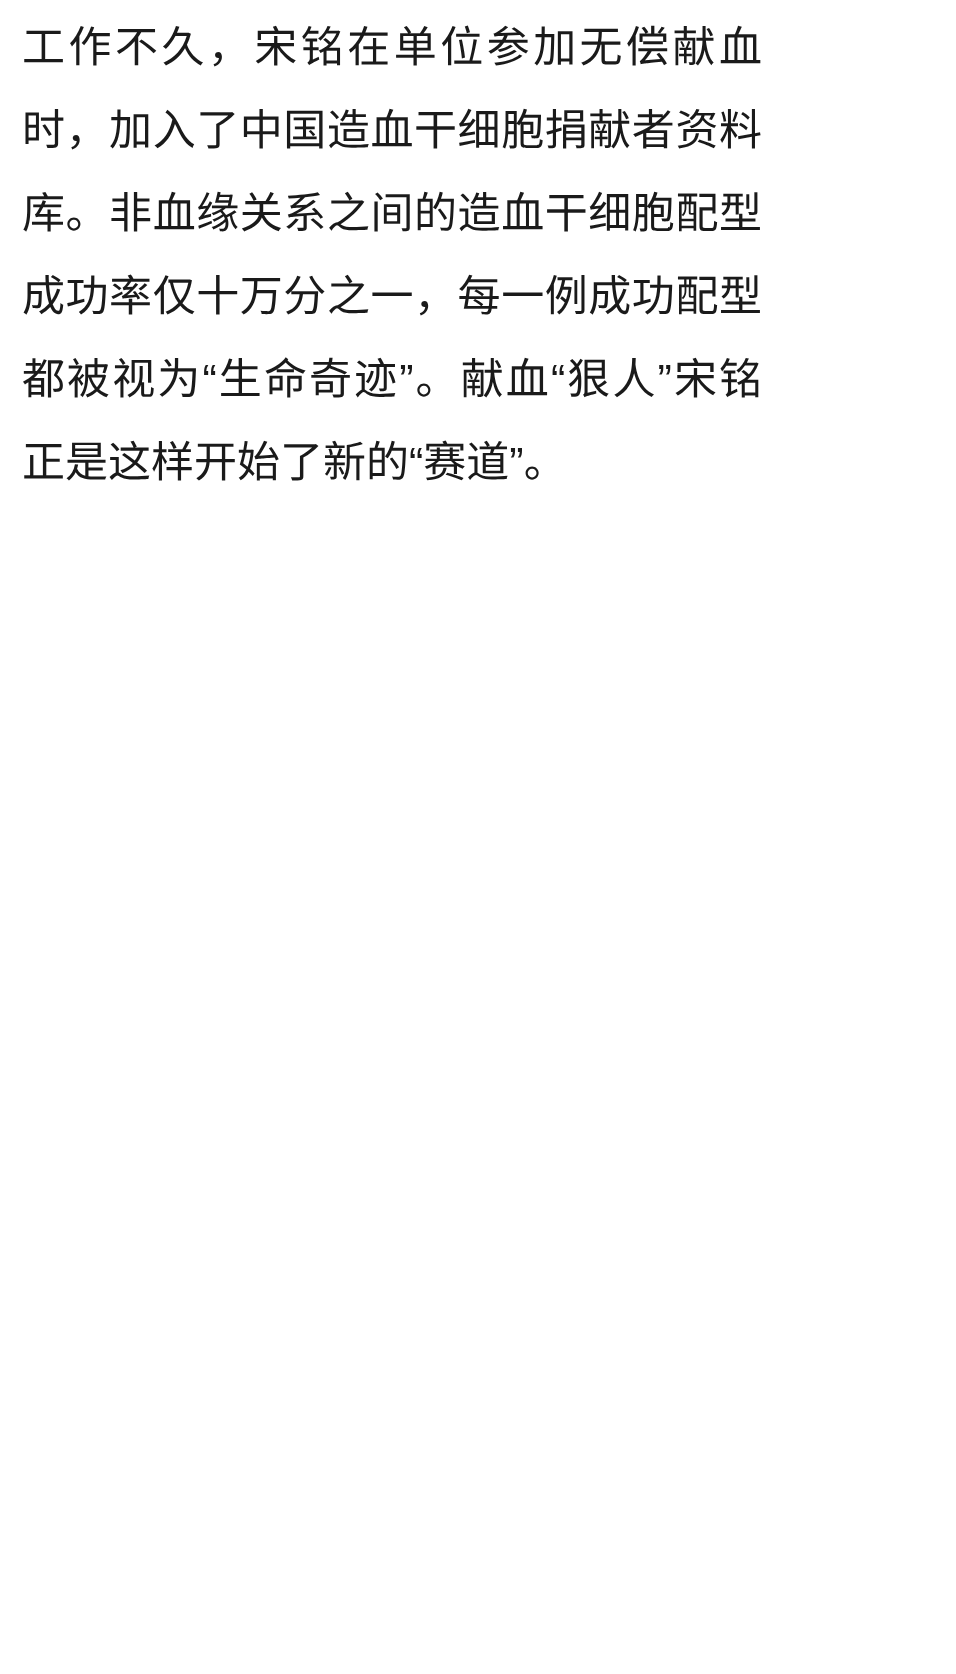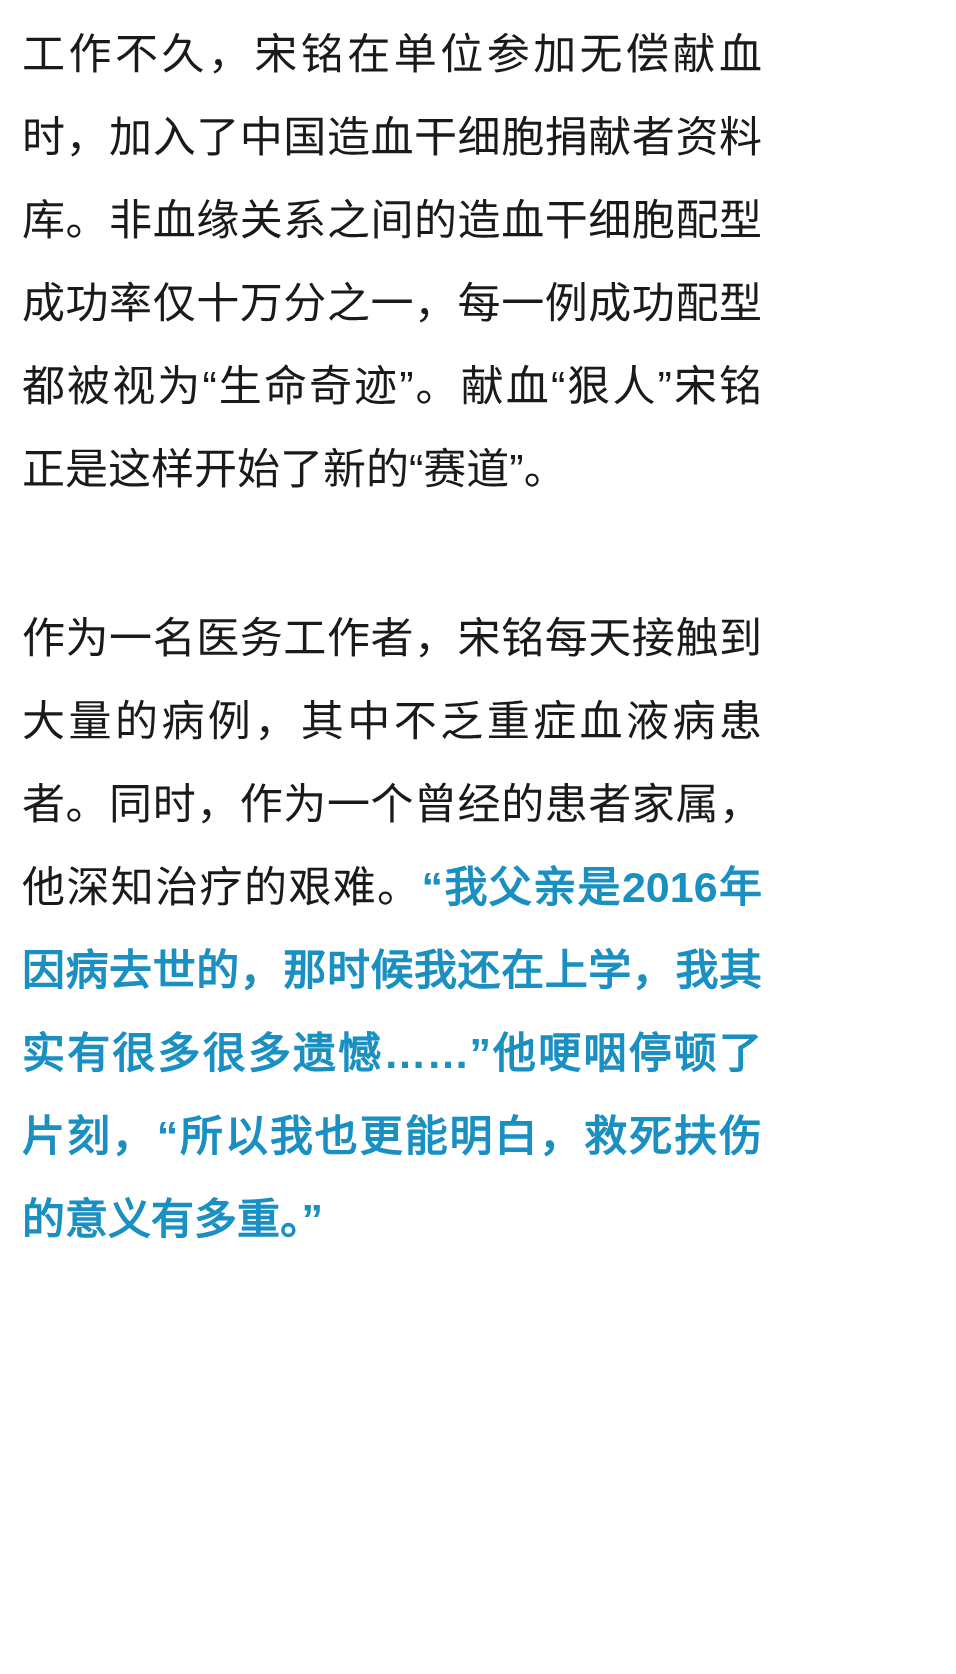--- a/index.html
+++ b/index.html
@@ -9,21 +9,20 @@
   }
   body {
     width: 956px;
     min-height: 1674px;
     font-family: "Liberation Sans", "DejaVu Sans", sans-serif;
   }
   .article {
     box-sizing: border-box;
     width: 784px;
     padding: 6px 22px 0 22px;
-    margin-top: 7px;
   }
   .para {
     margin: 0;
     font-size: 43px;
     line-height: 83px;
     color: #1a1a1a;
     text-align: justify;
     text-justify: inter-ideograph;
     letter-spacing: 0px;
     word-break: break-all;
@@ -38,18 +37,15 @@
 </style>
 </head>
 <body>
 
 <div class="article">
 
   <p class="para">
     <span>工作不久，宋铭在单位参加无偿献血时，加入了中国造血干细胞捐献者资料库。非血缘关系之间的造血干细胞配型成功率仅十万分之一，每一例成功配型都被视为“生命奇迹”。献血“狠人”宋铭正是这样开始了新的“赛道”。</span>
   </p>
 
-  <p class="para">
-    <span>作为一名医务工作者，宋铭每天接触到大量的病例，其中不乏重症血液病患者。同时，作为一个曾经的患者家属，他深知治疗的艰难。</span><span class="accent">“我父亲是2016年因病去世的，那时候我还在上学，我其实有很多很多遗憾……”他哽咽停顿了片刻，“所以我也更能明白，救死扶伤的意义有多重。”</span>
-  </p>
 
 
 </div>
 
 </body></html>

